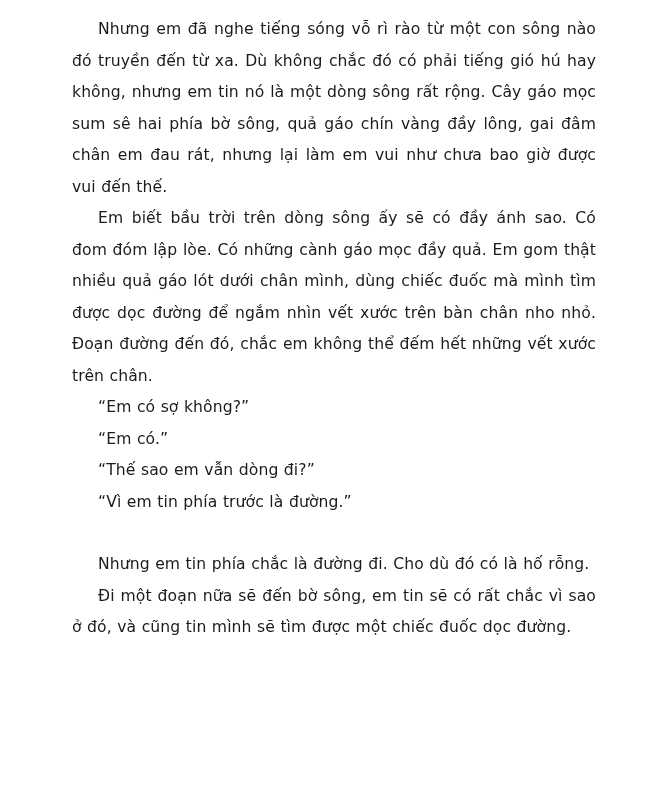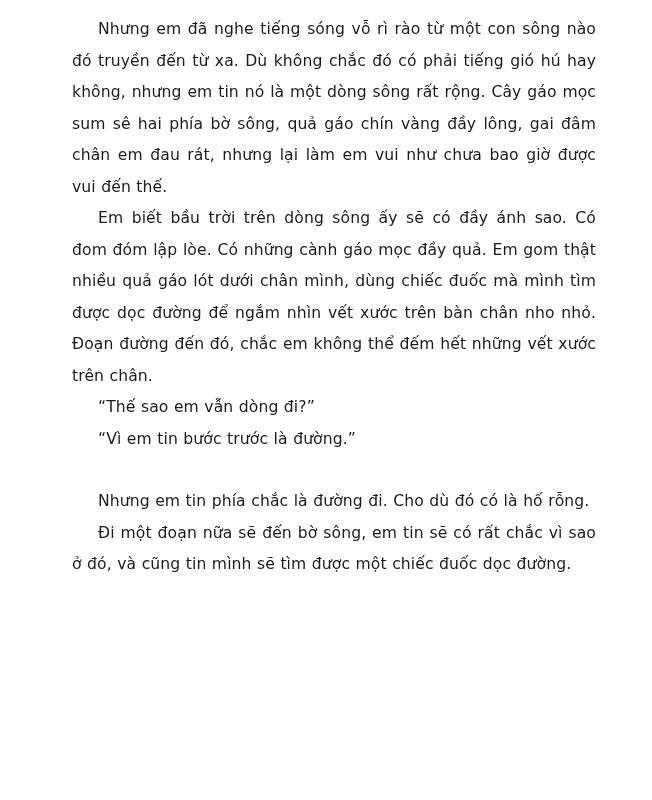--- a/index.html
+++ b/index.html
@@ -42,20 +42,22 @@
     height: 31px;
   }
 </style>
 </head>
 <body>
 
 <div class="page">
   <div class="body-text">
     <p class="indent">Nhưng em đã nghe tiếng sóng vỗ rì rào từ một con sông nào đó truyền đến từ xa. Dù không chắc đó có phải tiếng gió hú hay không, nhưng em tin nó là một dòng sông rất rộng. Cây gáo mọc sum sê hai phía bờ sông, quả gáo chín vàng đầy lông, gai đâm chân em đau rát, nhưng lại làm em vui như chưa bao giờ được vui đến thế.</p>
     <p class="indent">Em biết bầu trời trên dòng sông ấy sẽ có đầy ánh sao. Có đom đóm lập lòe. Có những cành gáo mọc đầy quả. Em gom thật nhiều quả gáo lót dưới chân mình, dùng chiếc đuốc mà mình tìm được dọc đường để ngắm nhìn vết xước trên bàn chân nho nhỏ. Đoạn đường đến đó, chắc em không thể đếm hết những vết xước trên chân.</p>
+    <p class="quote">“Em có sợ không?”</p>
+    <p class="quote">“Em có.”</p>
     <p class="quote">“Thế sao em vẫn dòng đi?”</p>
-    <p class="quote">“Vì em tin bước trước là đường.”</p>
+    <p class="quote">“Vì em tin phía trước là đường.”</p>
     <div class="gap"></div>
     <p class="indent">Nhưng em tin phía chắc là đường đi. Cho dù đó có là hố rỗng.</p>
     <p class="indent">Đi một đoạn nữa sẽ đến bờ sông, em tin sẽ có rất chắc vì sao ở đó, và cũng tin mình sẽ tìm được một chiếc đuốc dọc đường.</p>
 
   </div>
 </div>
 
 </body></html>

